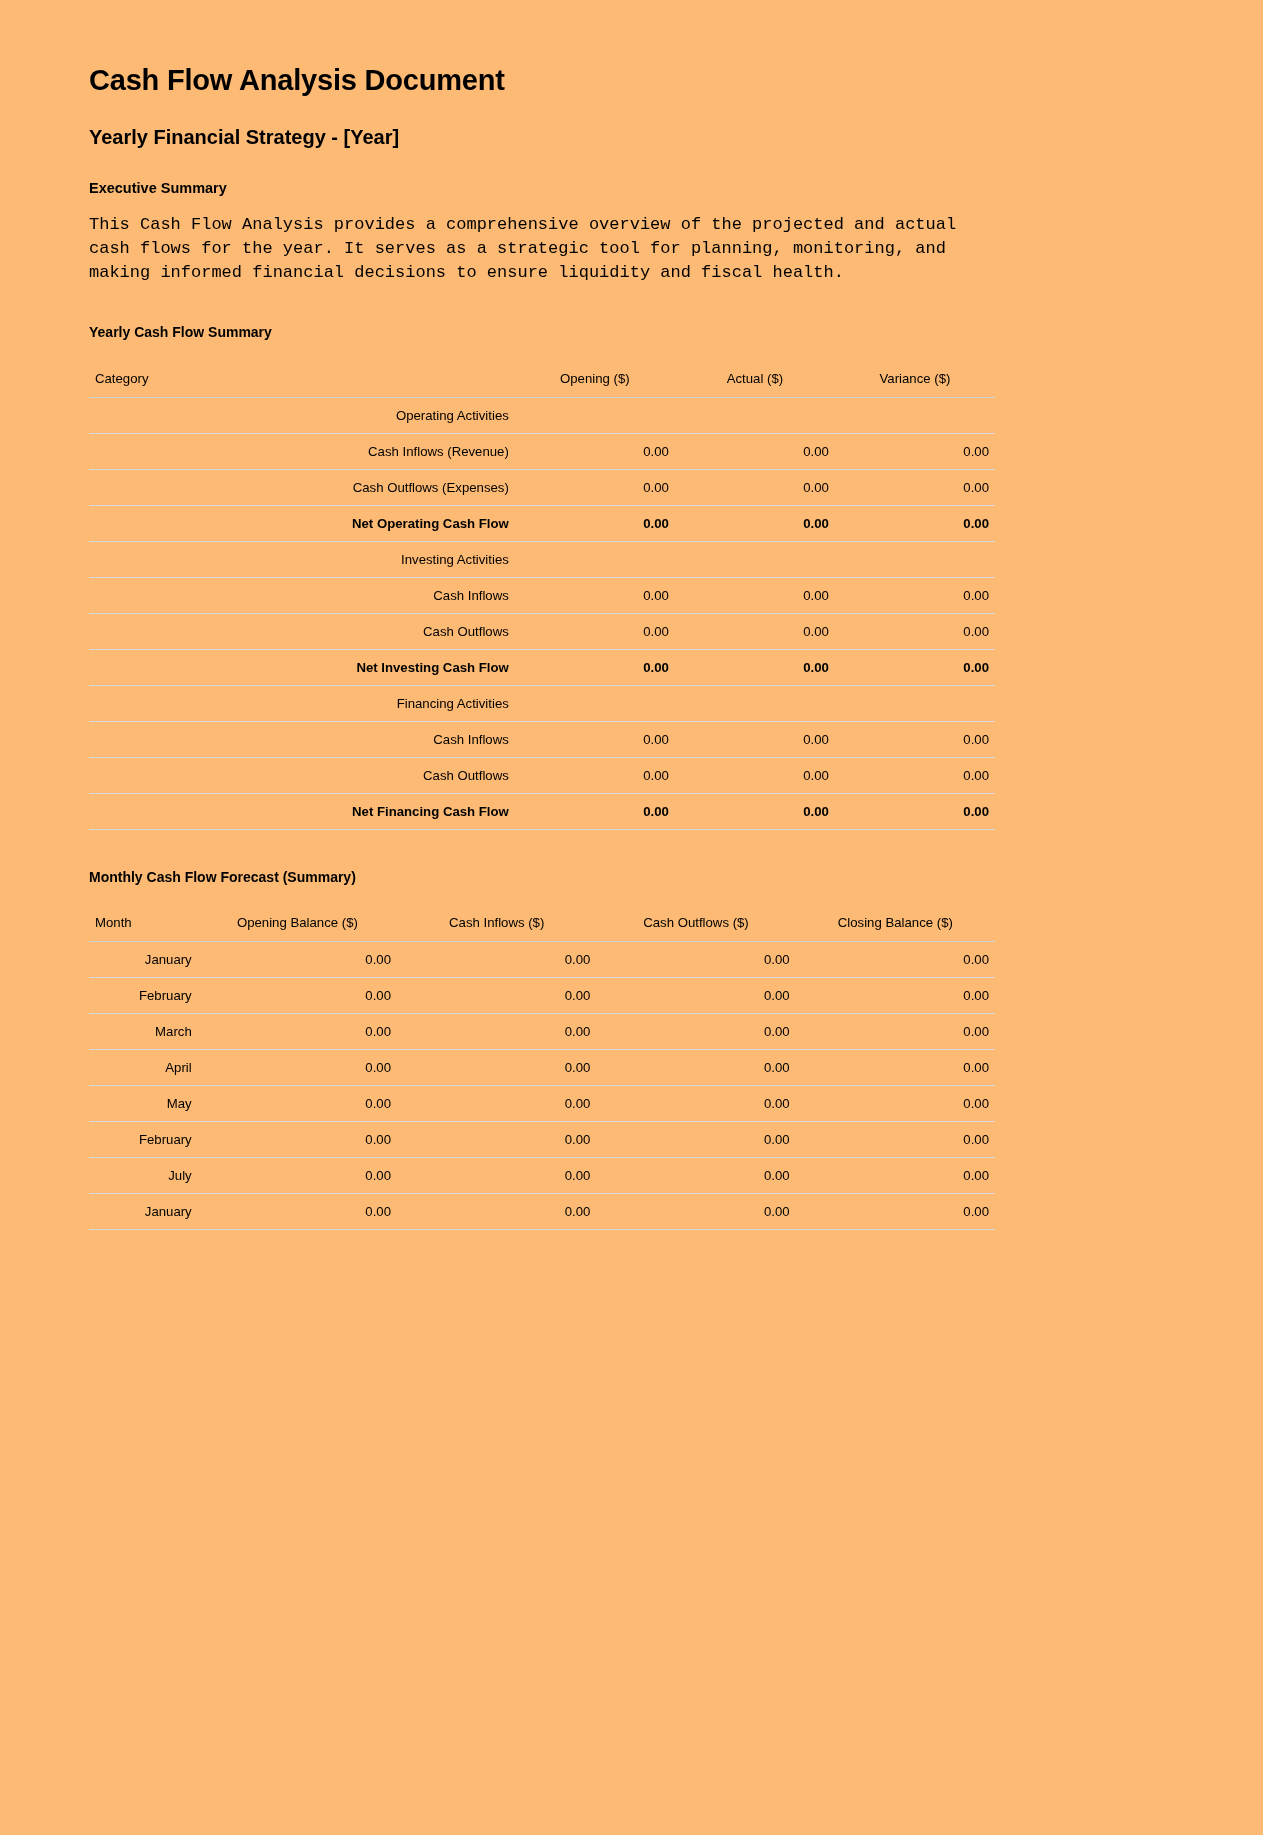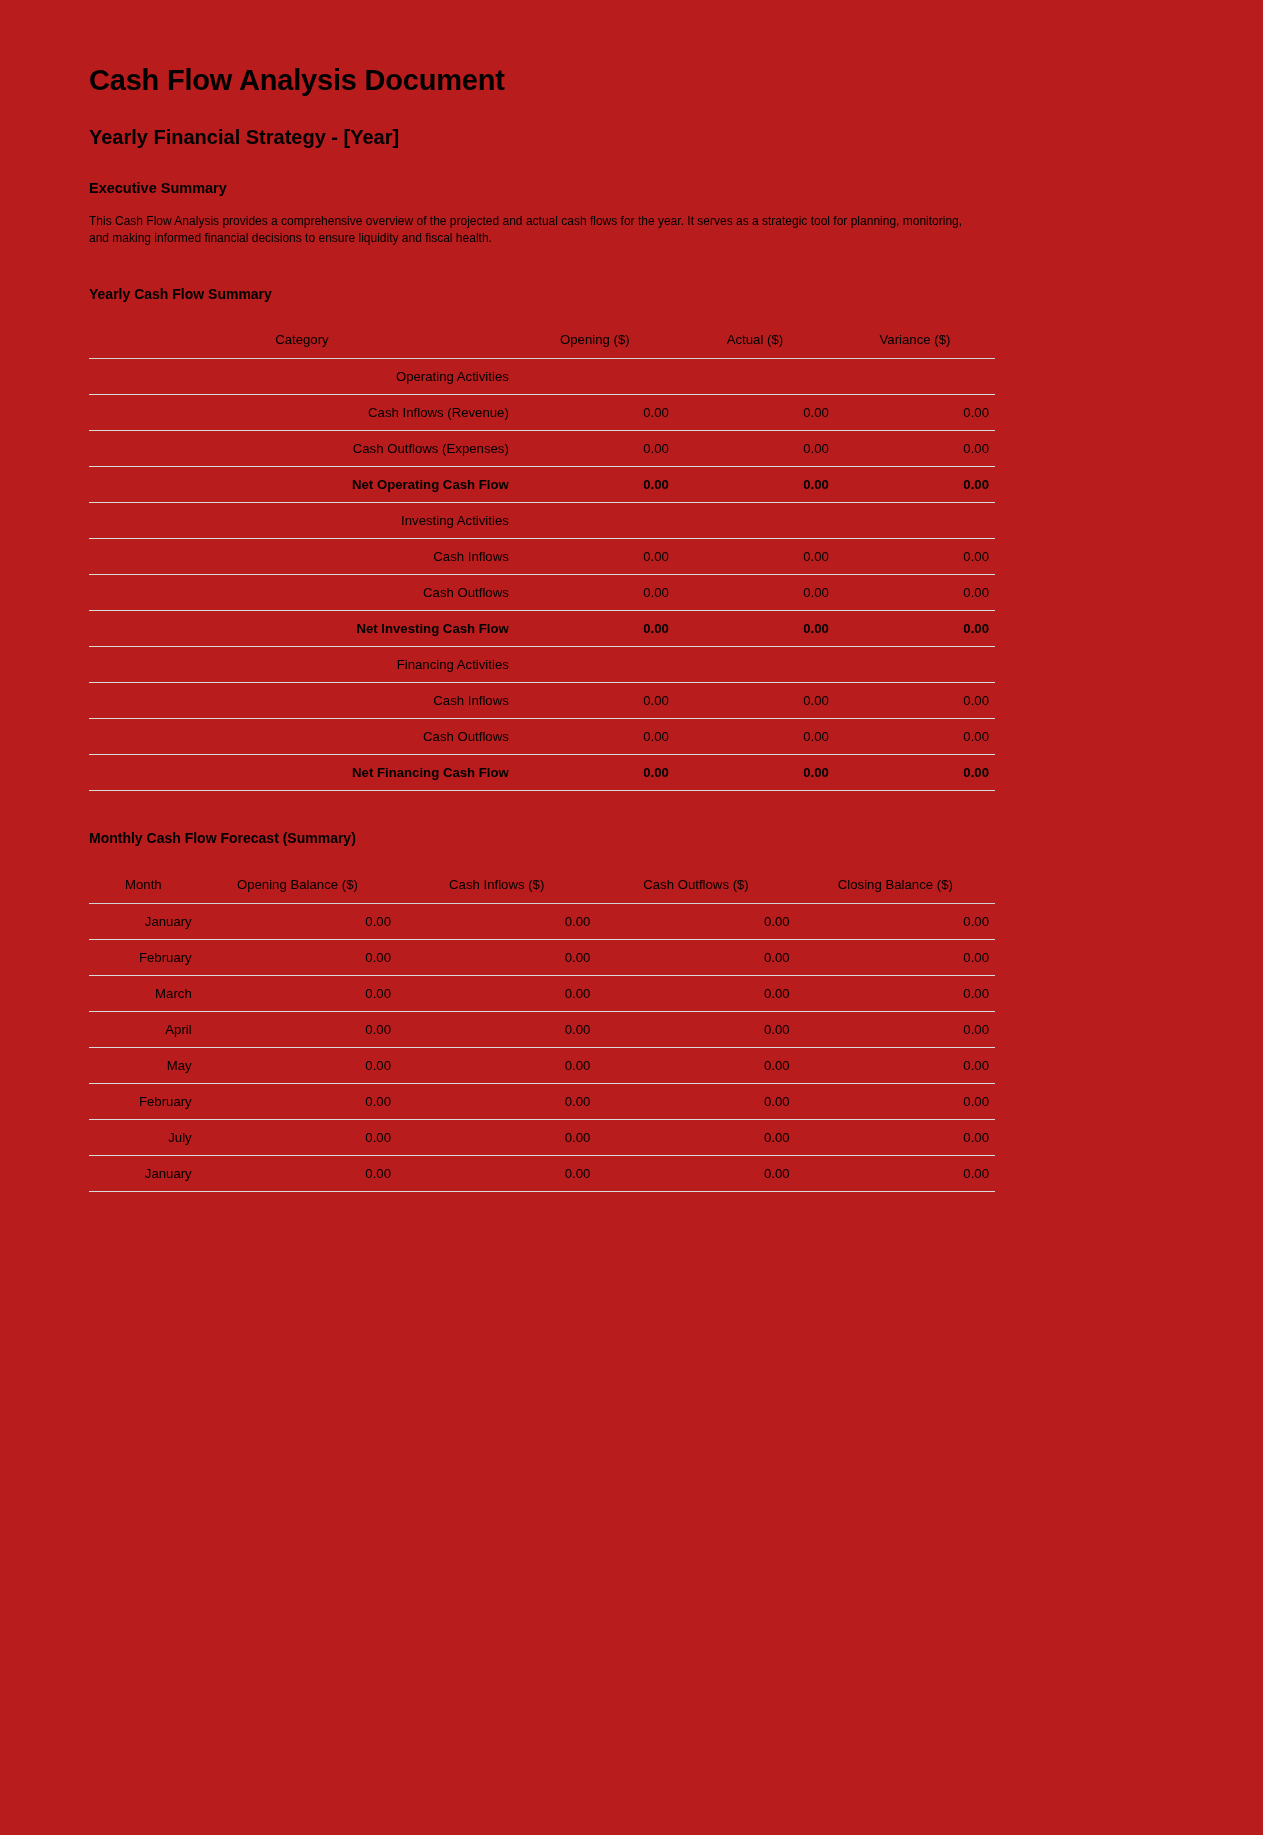--- a/index.html
+++ b/index.html
@@ -12,21 +12,21 @@
     min-height: 1835px;
     font-family: "Liberation Sans", sans-serif;
     color: #000000;
     -webkit-font-smoothing: antialiased;
   }
   .page {
     width: 1263px;
     min-height: 1835px;
     box-sizing: border-box;
     padding: 62px 268px 40px 89px;
-    background: #b91c1c;
+    background: #fdba74;
   }
   h1.doc-title {
     font-size: 29px;
     font-weight: bold;
     letter-spacing: -0.2px;
     margin: 0 0 0 0;
     line-height: 1.25;
   }
   h2.doc-subtitle {
     font-size: 20px;
@@ -34,43 +34,43 @@
     margin: 27px 0 0 0;
     line-height: 1.25;
   }
   h3.section-heading {
     font-size: 14.5px;
     font-weight: bold;
     margin: 29px 0 0 0;
     line-height: 1.3;
   }
   p.body-text {
-    font-size: 12px;
+    font-size: 17px;
     line-height: 1.42;
     margin: 15px 0 0 0;
     max-width: 880px;
+    font-family: Liberation Mono, monospace;
   }
   h3.table-heading {
     font-size: 14px;
     font-weight: bold;
     margin: 38px 0 0 0;
     line-height: 1.3;
   }
   table.data-table {
     width: 100%;
     border-collapse: collapse;
     margin-top: 20px;
     font-size: 13.2px;
   }
   table.data-table th {
     font-weight: normal;
     padding: 9px 6px 11px 6px;
     border-bottom: 1px solid #d2d2d2;
     white-space: nowrap;
-    text-align: center;
   }
   table.data-table td {
     padding: 10px 6px 10px 6px;
     border-bottom: 1px solid #d9d9d9;
     white-space: nowrap;
   }
   
   .t-summary col.c-cat { width: 47%; }
   .t-summary col.c-num { width: 17.666%; }
   

